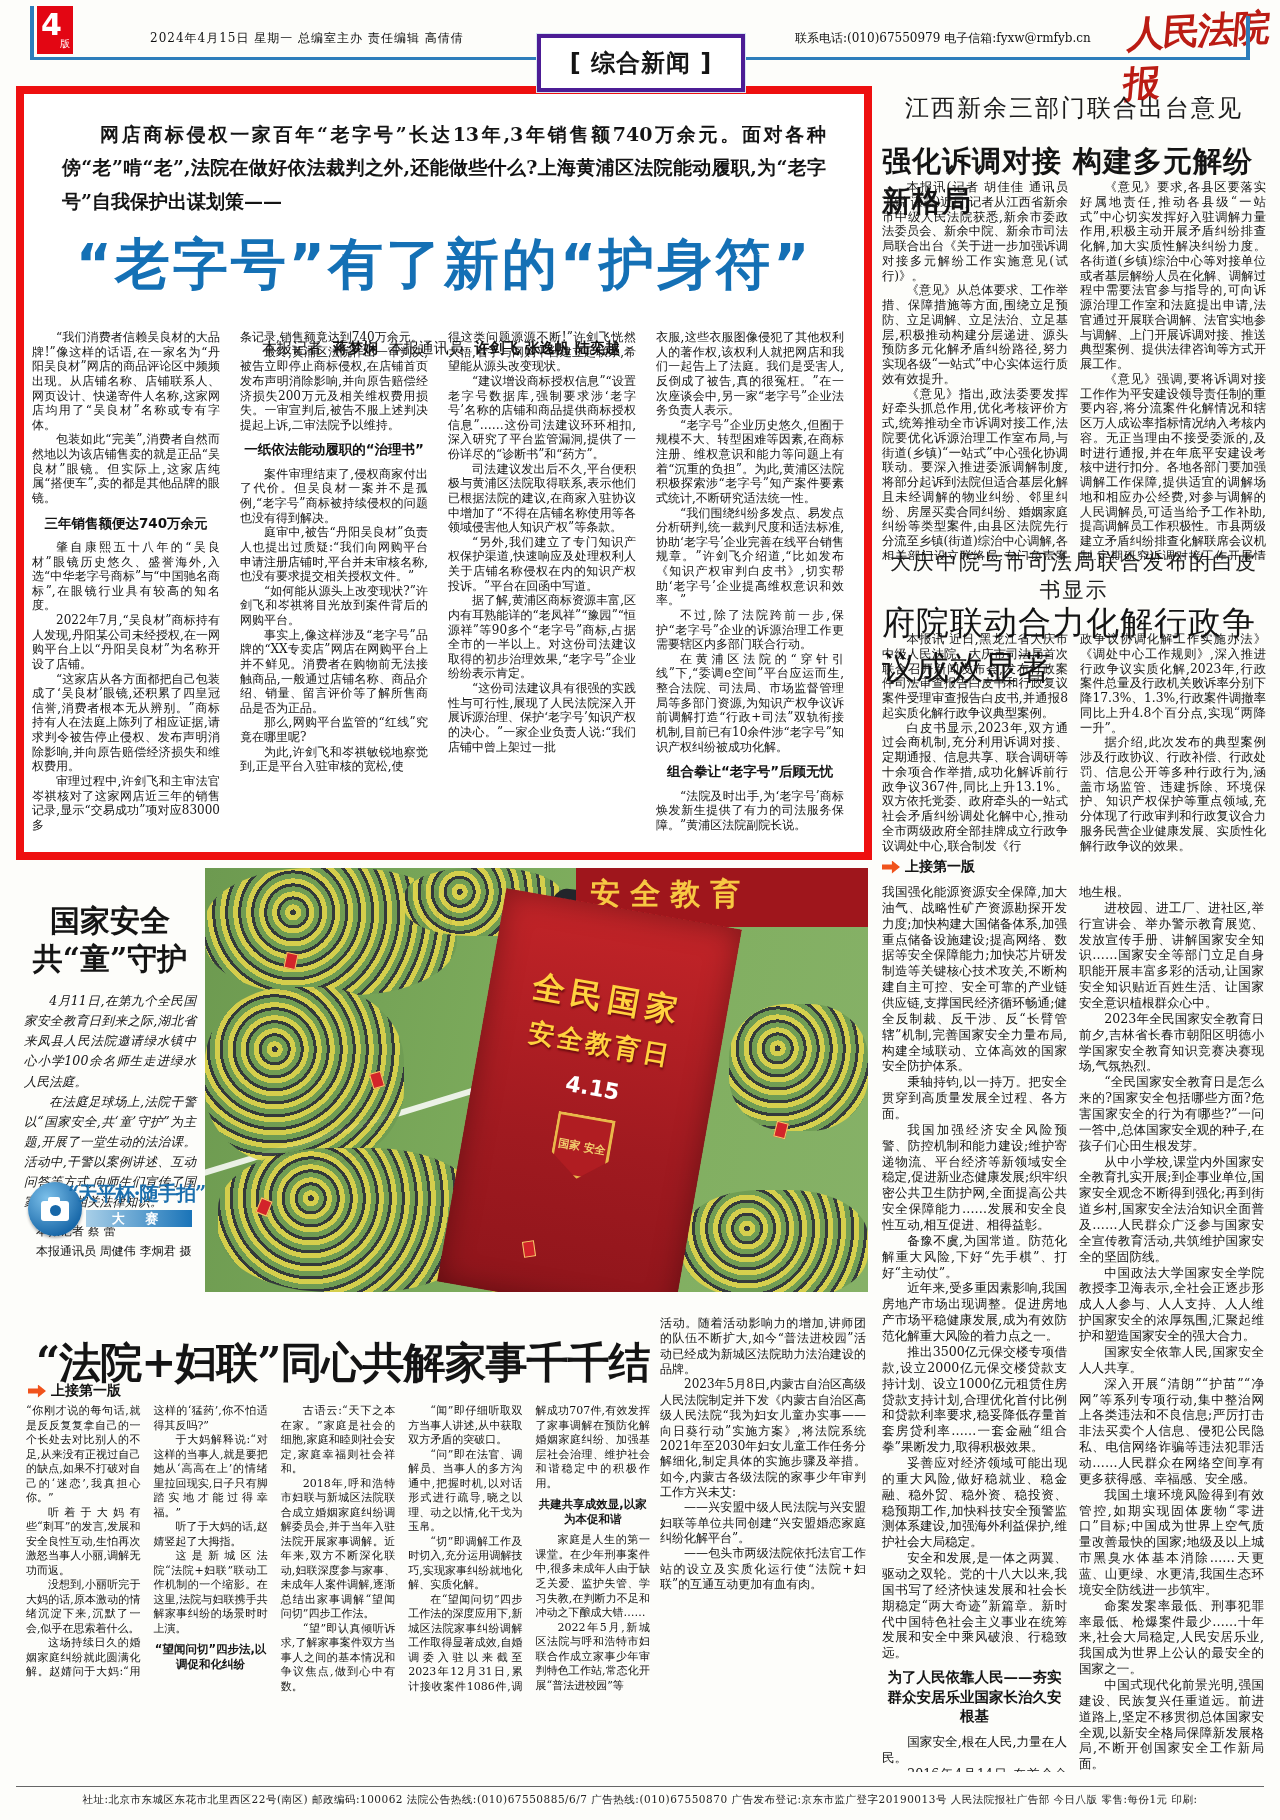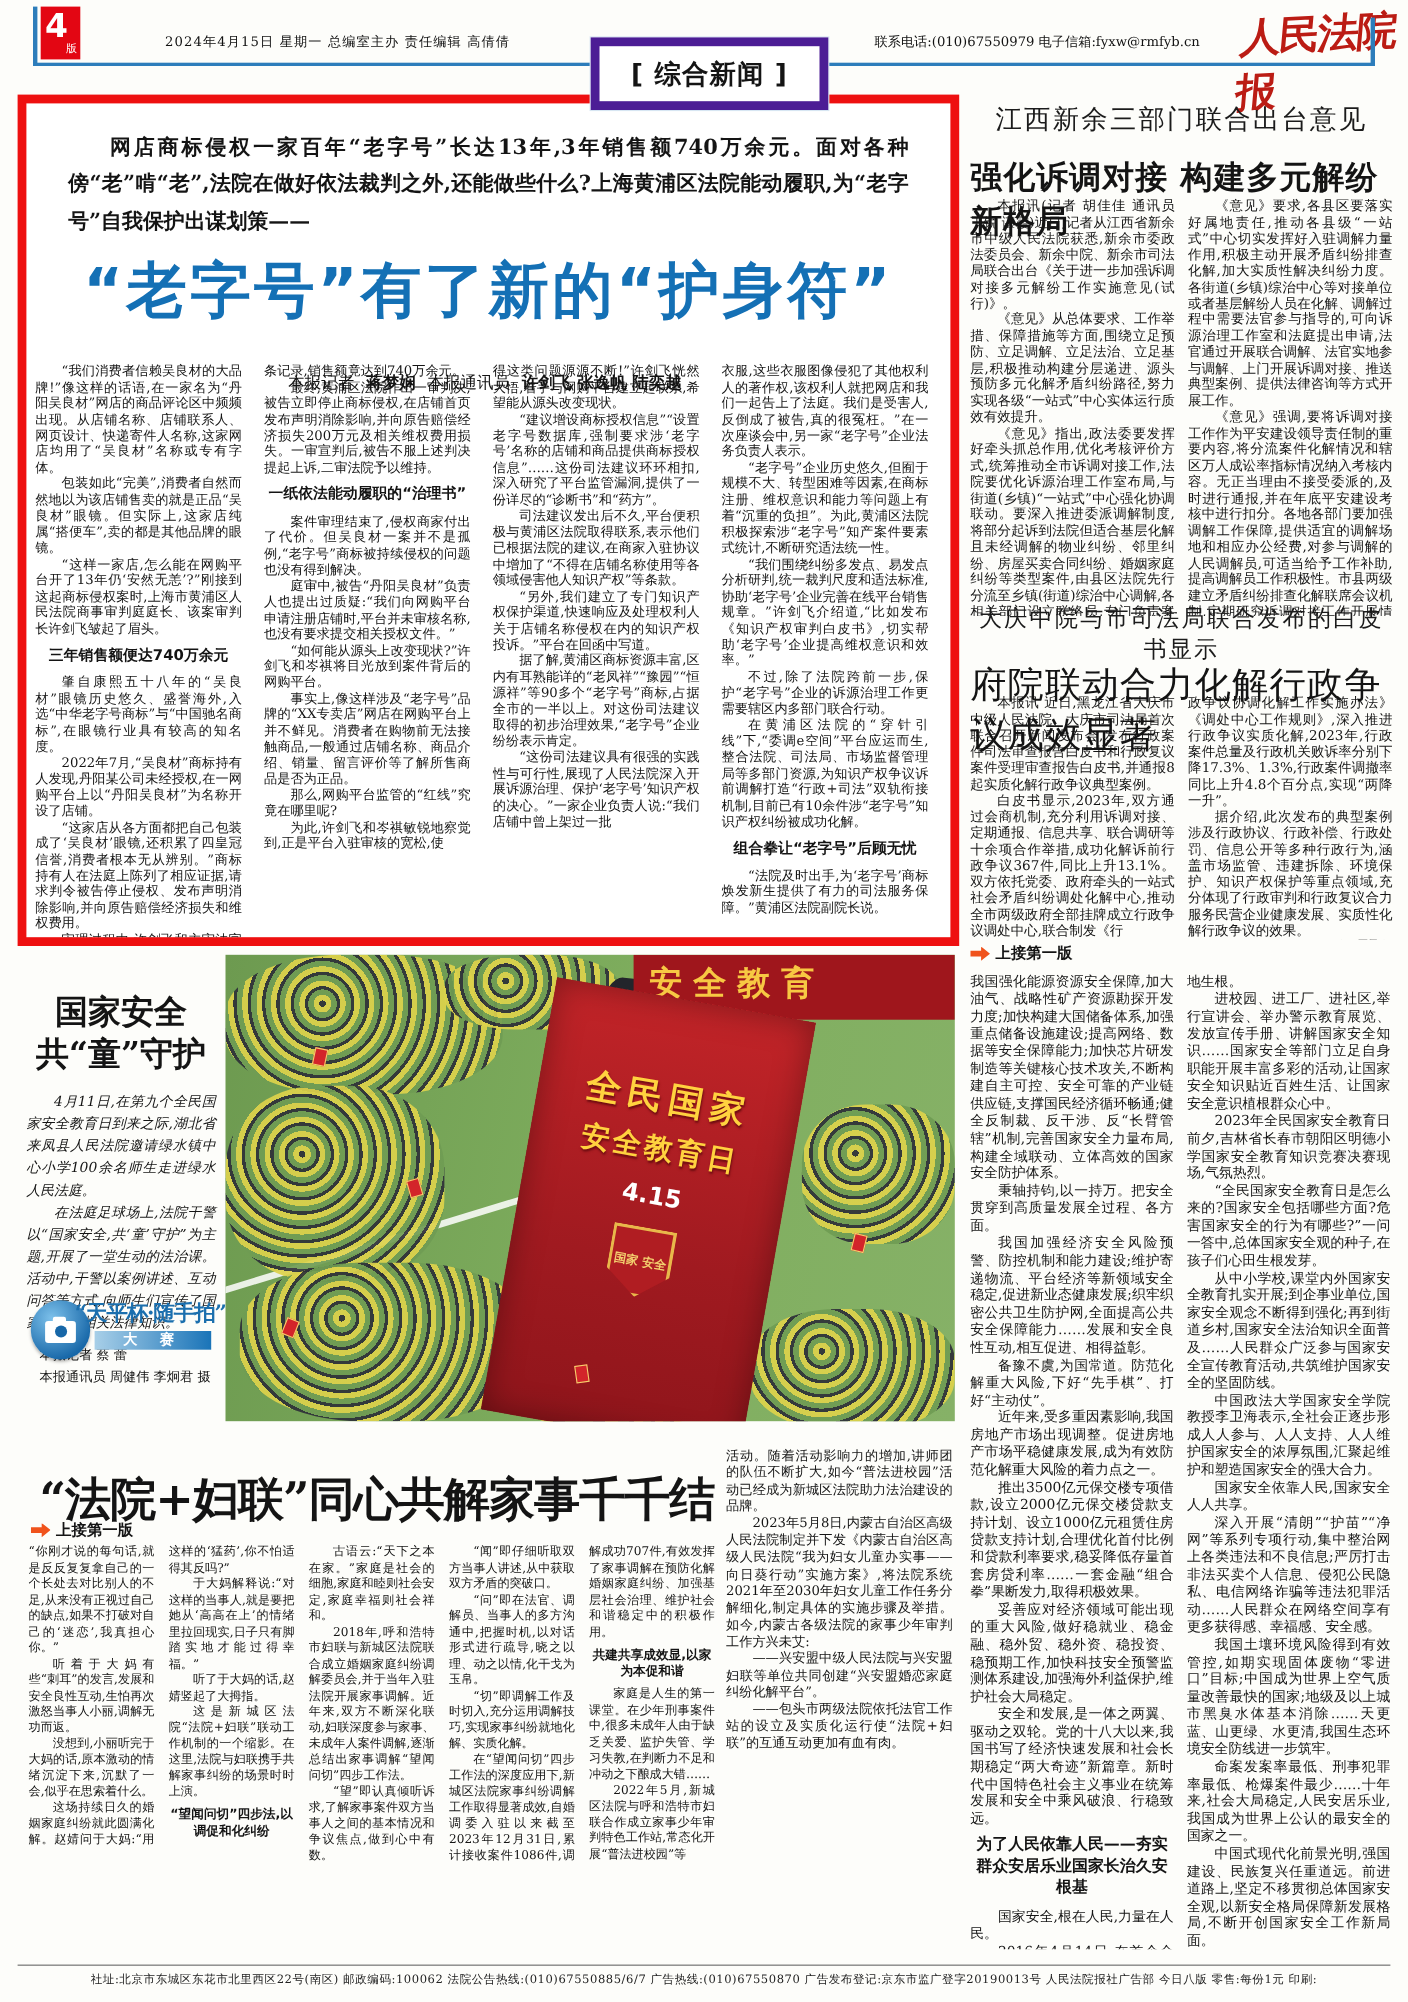--- a/index.html
+++ b/index.html
@@ -8,21 +8,21 @@
   
   .vbar{position:absolute;background:#2d7dbb;}
   .vbar-left{left:30px;top:6px;width:4px;height:52px;}
   .vbar-right{left:1246px;top:16px;width:4px;height:42px;}
   .edition{position:absolute;left:37px;top:6px;width:36px;height:48px;background:#e30613;color:#fff;}
   .edition .num{position:absolute;left:4px;top:1px;font-size:30px;font-weight:bold;font-family:"DejaVu Sans",sans-serif;}
   .edition .ban{position:absolute;right:3px;bottom:3px;font-size:10px;}
   .dateline{position:absolute;left:150px;top:30px;font-size:12px;letter-spacing:1px;color:#111;}
   .hrule{position:absolute;left:30px;top:57px;width:1220px;height:3px;background:#2d7dbb;}
   .section-box{position:absolute;left:537px;top:34px;width:200px;height:50px;background:#fff;z-index:5;
-               border:8px solid #4c1d95;box-shadow:0 0 0 1px #d7e6f2;display:flex;align-items:center;justify-content:center;}
+               border:4px solid #4c1d95;box-shadow:0 0 0 1px #d7e6f2;display:flex;align-items:center;justify-content:center;}
   .section-box span{font-family:"DejaVu Sans",sans-serif;font-weight:bold;font-size:24px;letter-spacing:1px;}
   .contact{position:absolute;left:795px;top:30px;font-size:12px;color:#111;}
   .masthead{position:absolute;left:1126px;top:6px;font-size:37px;font-weight:bold;color:#bb1c14;
             transform:skewX(-8deg) rotate(-3deg);letter-spacing:-2px;}
   
   .lead-box{position:absolute;left:16px;top:86px;width:856px;height:774px;background:#fff;border:8px solid #ee1010;box-sizing:border-box;}
   .lead-intro{margin:24px 38px 0 38px;font-size:19px;font-weight:bold;line-height:1.75;text-indent:2em;text-align:justify;}
   .lead-headline{margin-top:10px;text-align:center;font-family:"DejaVu Sans","Liberation Sans",sans-serif;
                  font-weight:bold;font-size:55px;letter-spacing:3px;color:#1470b5;}
   .lead-byline{text-align:center;font-size:15px;}
@@ -120,21 +120,20 @@
     <h1 class="lead-headline">“老字号”有了新的“护身符”</h1>
     <div class="lead-byline">
       <span>本报记者</span>
       <b>蒋梦娴</b>
       <span>本报通讯员</span>
       <b>许剑飞 张逸帆 陆奕越</b>
     </div>
     <div class="lcol lcol1">
         <p class="para">“我们消费者信赖吴良材的大品牌!”像这样的话语,在一家名为“丹阳吴良材”网店的商品评论区中频频出现。从店铺名称、店铺联系人、网页设计、快递寄件人名称,这家网店均用了“吴良材”名称或专有字体。</p>
         <p class="para">包装如此“完美”,消费者自然而然地以为该店铺售卖的就是正品“吴良材”眼镜。但实际上,这家店纯属“搭便车”,卖的都是其他品牌的眼镜。</p>
-        <p class="para">“这样一家店,怎么能在网购平台开了13年仍‘安然无恙’?”刚接到这起商标侵权案时,上海市黄浦区人民法院商事审判庭庭长、该案审判长许剑飞皱起了眉头。</p>
         <p class="colhead">三年销售额便达740万余元</p>
         <p class="para">肇自康熙五十八年的“吴良材”眼镜历史悠久、盛誉海外,入选“中华老字号商标”与“中国驰名商标”,在眼镜行业具有较高的知名度。</p>
         <p class="para">2022年7月,“吴良材”商标持有人发现,丹阳某公司未经授权,在一网购平台上以“丹阳吴良材”为名称开设了店铺。</p>
         <p class="para">“这家店从各方面都把自己包装成了‘吴良材’眼镜,还积累了四皇冠信誉,消费者根本无从辨别。”商标持有人在法庭上陈列了相应证据,请求判令被告停止侵权、发布声明消除影响,并向原告赔偿经济损失和维权费用。</p>
         <p class="para">审理过程中,许剑飞和主审法官岑祺核对了这家网店近三年的销售记录,显示“交易成功”项对应83000多</p>
       </div>
     <div class="lcol lcol2">
         <p class="para cont">条记录,销售额竟达到740万余元。</p>
         <p class="para">最终,黄浦区法院作出一审判决,被告立即停止商标侵权,在店铺首页发布声明消除影响,并向原告赔偿经济损失200万元及相关维权费用损失。一审宣判后,被告不服上述判决提起上诉,二审法院予以维持。</p>
         <p class="colhead">一纸依法能动履职的“治理书”</p>

